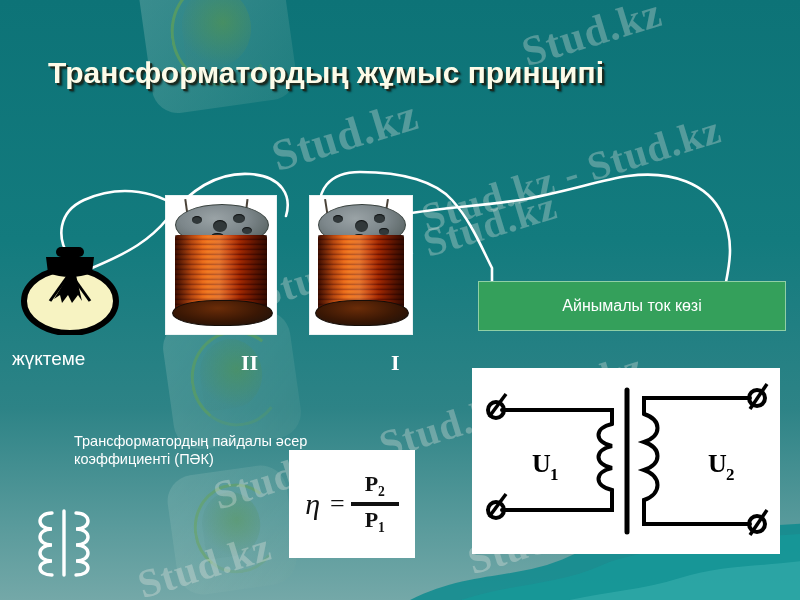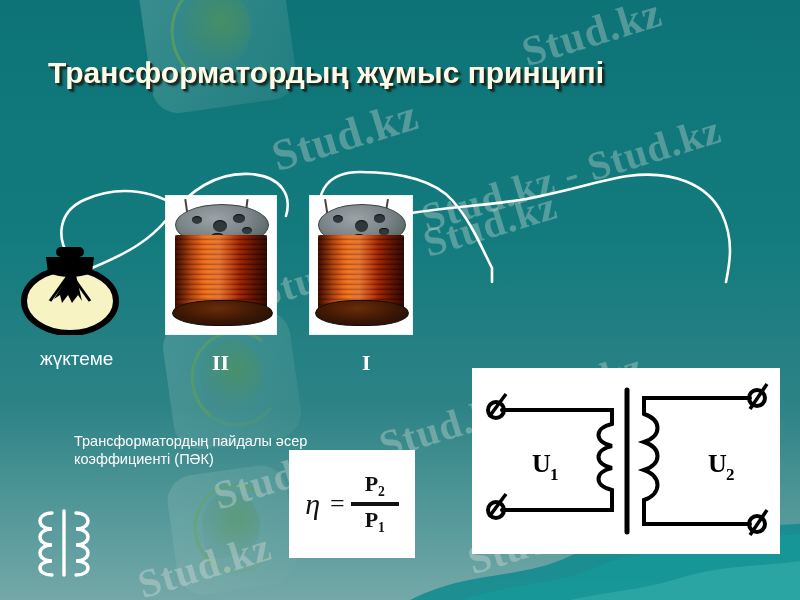--- a/index.html
+++ b/index.html
@@ -76,21 +76,21 @@
     font-weight: bold;
     color: #fdfbe8;
     text-shadow: 2px 2px 0 #1b2b20, 3px 3px 2px rgba(0,0,0,0.55);
     letter-spacing: 0px;
   }
 
   
   #lamp-wrap { position: absolute; left: 14px; top: 243px; width: 120px; height: 92px; }
   #lamp-label {
     position: absolute; left: 12px; top: 348px;
-    font-size: 19px; color: #ffffff; margin-left: 28px;
+    font-size: 19px; color: #ffffff;
   }
 
   
   .coil-photo {
     position: absolute;
     background: #ffffff;
     box-shadow: 0 0 0 1px rgba(255,255,255,0.9);
     overflow: hidden;
   }
   #coil-2 { left: 166px; top: 196px; width: 110px; height: 138px; }
@@ -135,20 +135,21 @@
     position: absolute;
     width: 2px;
     background: #4a4238;
   }
 
   
   .roman {
     position: absolute;
     font-size: 22px; font-weight: bold; color: #ffffff;
     font-family: "Liberation Serif", serif;
+    margin-left: 29px;
   }
   #roman-2 { left: 212px; top: 350px; }
   #roman-1 { left: 362px; top: 350px; }
 
   
   #ac-source {
     position: absolute;
     left: 478px; top: 281px;
     width: 306px; height: 48px;
     background: #34a05b;
@@ -275,20 +276,23 @@
       <div class="hole" style="left:40%; top:72%; width:14%; height:18%;"></div>
       <div class="hole" style="left:70%; top:56%; width:11%; height:18%;"></div>
     </div>
     <div class="coil-body"></div>
     <div class="coil-base"></div>
   </div>
 
   <div class="roman" id="roman-2">II</div>
   <div class="roman" id="roman-1">I</div>
 
+  <div id="ac-source">
+    <span>Айнымалы ток көзі</span>
+  </div>
 
   <div id="pak-caption">
     <div>Трансформатордың пайдалы әсер</div>
     <div>коэффициенті (ПӘК)</div>
   </div>
 
   <div id="formula-box">
     <div id="formula">
       <span class="eta">η</span>
       <span class="eq">=</span>

